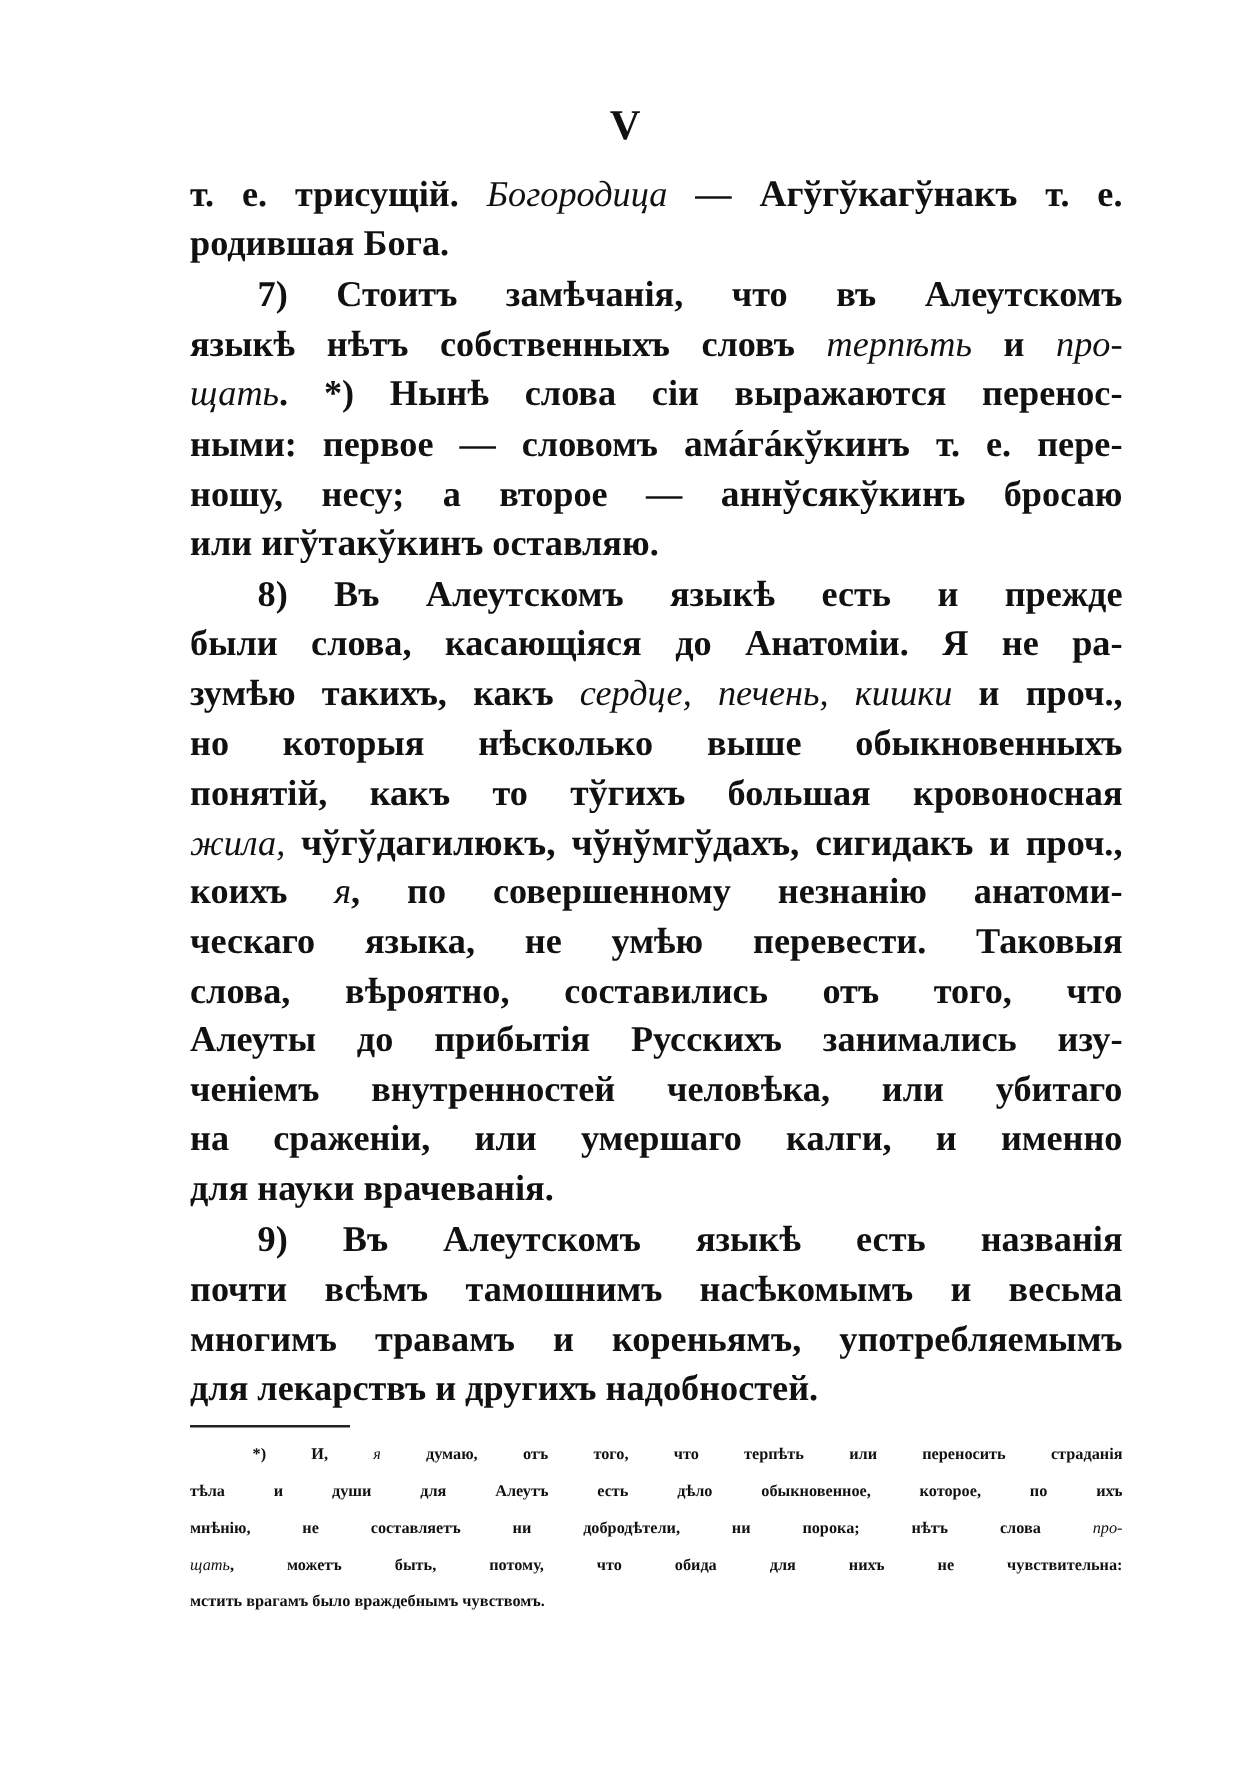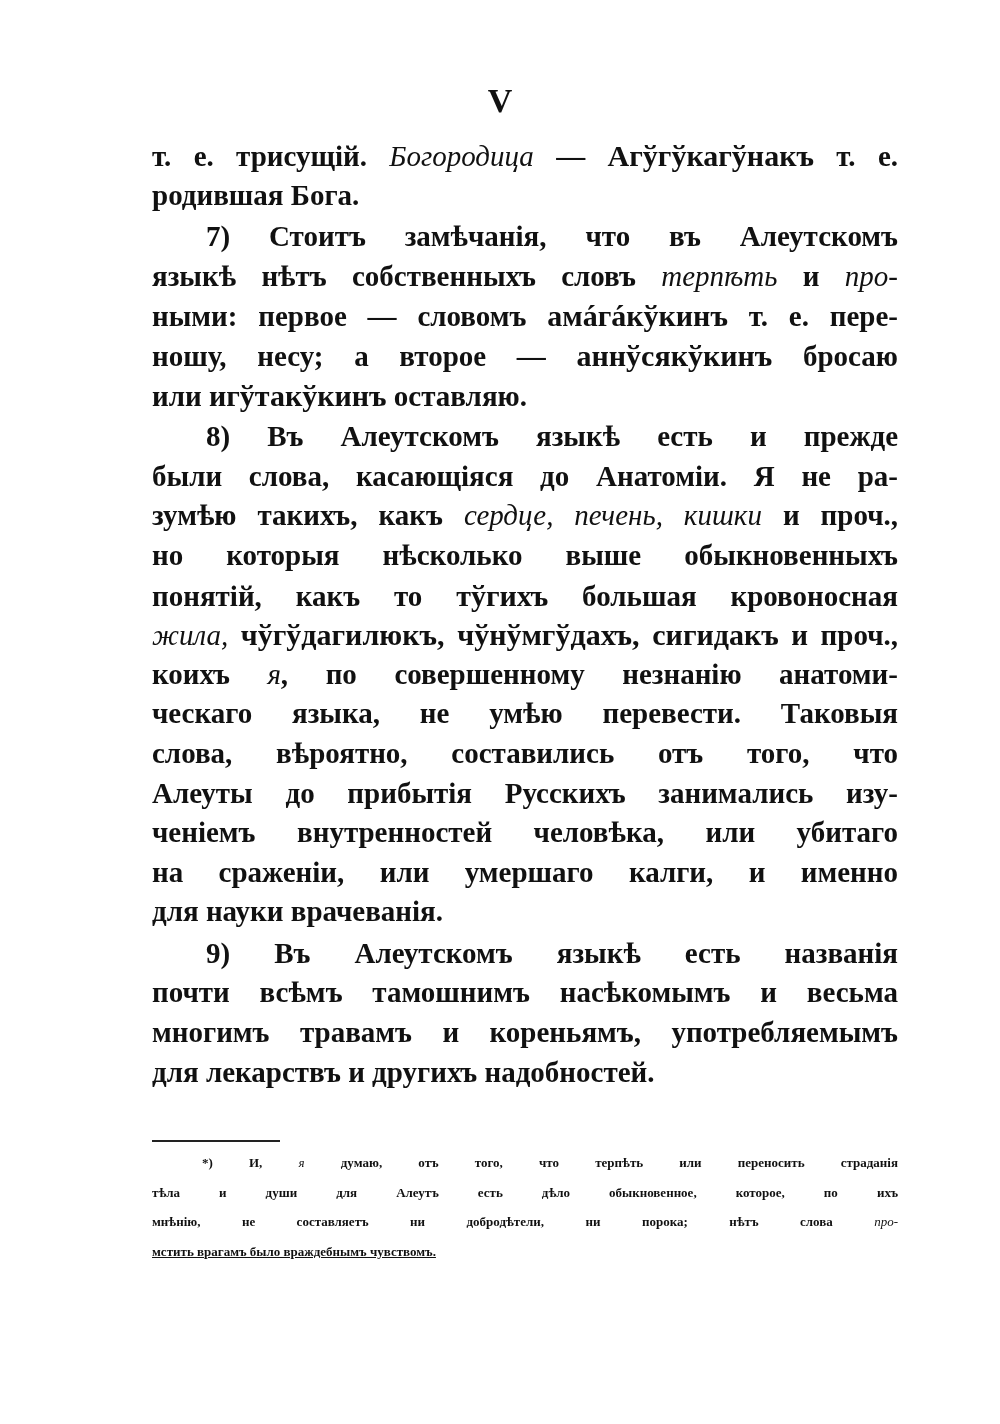--- a/index.html
+++ b/index.html
@@ -80,38 +80,39 @@
       display: block;
       height: 29.5px;
       line-height: 29.5px;
       font-size: 13px;
       font-weight: bold;
       white-space: nowrap;
       text-align: justify;
       text-align-last: justify;
     }
     .fn-line.indent { padding-left: 50px; }
-    .fn-line.last { text-align-last: left; text-decoration: underline; }
+    .fn-line.last { text-align-last: left; }
   </style>
 </head>
 <body>
 
 <div class="page">
 
   <div class="page-number">V</div>
 
   <div class="body-text">
 
     <span class="line"><span>т. е. трисущій. </span><em>Богородица</em><span> — </span><span class="small">Агўгўкагўнакъ</span><span> т. е.</span></span>
     <span class="line last">родившая Бога.</span>
 
     <div class="para-gap"></div>
 
     <span class="line indent">7) Стоитъ замѣчанія, что въ Алеутскомъ</span>
     <span class="line"><span>языкѣ нѣтъ собственныхъ словъ </span><em>терпѣть</em><span> и </span><em>про-</em></span>
+    <span class="line"><em>щать</em><span>. *) Нынѣ слова сіи выражаются перенос-</span></span>
     <span class="line"><span>ными: первое — словомъ </span><span class="small">амáгáкўкинъ</span><span> т. е. пере-</span></span>
     <span class="line"><span>ношу, несу; а второе — </span><span class="small">аннўсякўкинъ</span><span> бросаю</span></span>
     <span class="line last"><span>или </span><span class="small">игўтакўкинъ</span><span> оставляю.</span></span>
 
     <div class="para-gap"></div>
 
     <span class="line indent">8) Въ Алеутскомъ языкѣ есть и прежде</span>
     <span class="line">были слова, касающіяся до Анатоміи. Я не ра-</span>
     <span class="line"><span>зумѣю такихъ, какъ </span><em>сердце, печень, кишки</em><span> и проч.,</span></span>
     <span class="line">но которыя нѣсколько выше обыкновенныхъ</span>
@@ -132,16 +133,17 @@
     <span class="line">многимъ травамъ и кореньямъ, употребляемымъ</span>
     <span class="line last">для лекарствъ и другихъ надобностей.</span>
   </div>
 
   <div class="footnote-rule"></div>
 
   <div class="footnote">
     <span class="fn-line indent"><span>*) И, </span><em>я</em><span> думаю, отъ того, что терпѣть или переносить страданія</span></span>
     <span class="fn-line">тѣла и души для Алеутъ есть дѣло обыкновенное, которое, по ихъ</span>
     <span class="fn-line"><span>мнѣнію, не составляетъ ни добродѣтели, ни порока; нѣтъ слова </span><em>про-</em></span>
+    <span class="fn-line"><em>щать</em><span>, можетъ быть, потому, что обида для нихъ не чувствительна:</span></span>
     <span class="fn-line last">мстить врагамъ было враждебнымъ чувствомъ.</span>
   </div>
 
 </div>
 
 </body></html>

